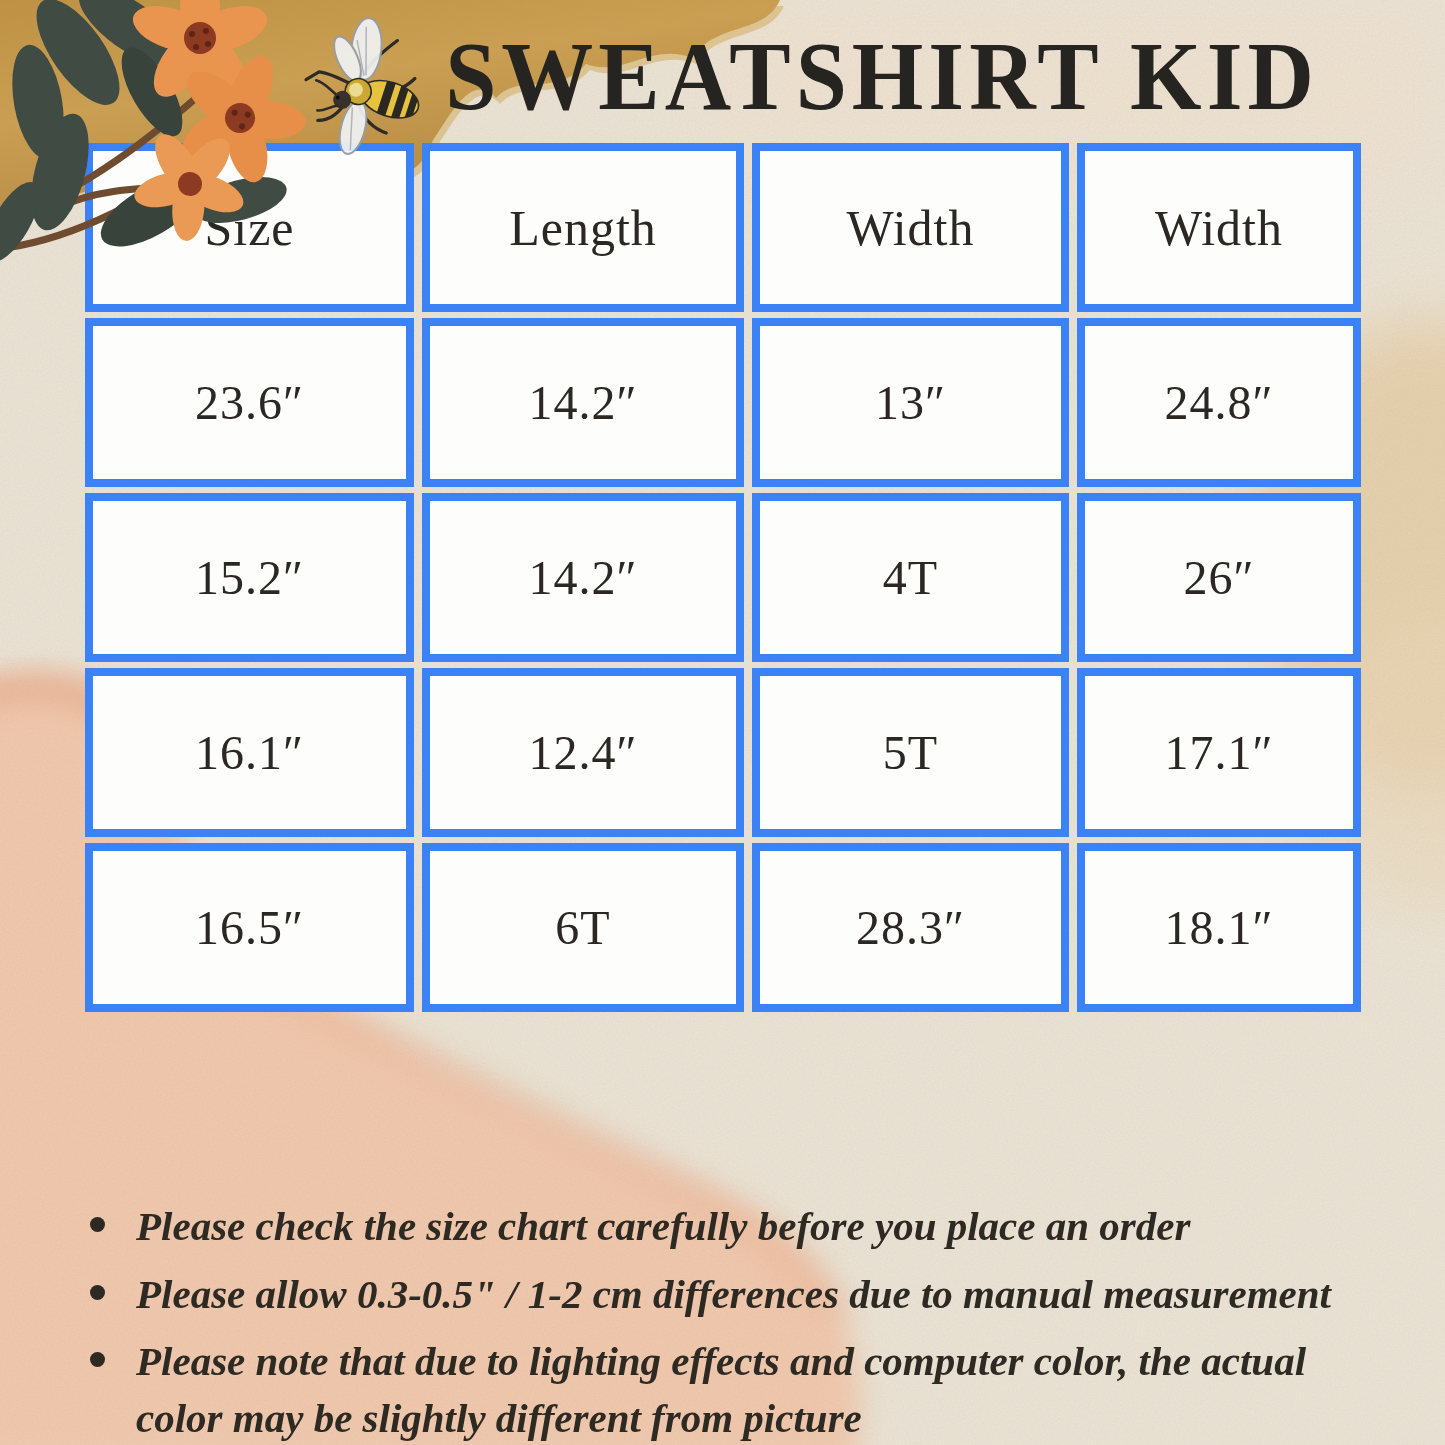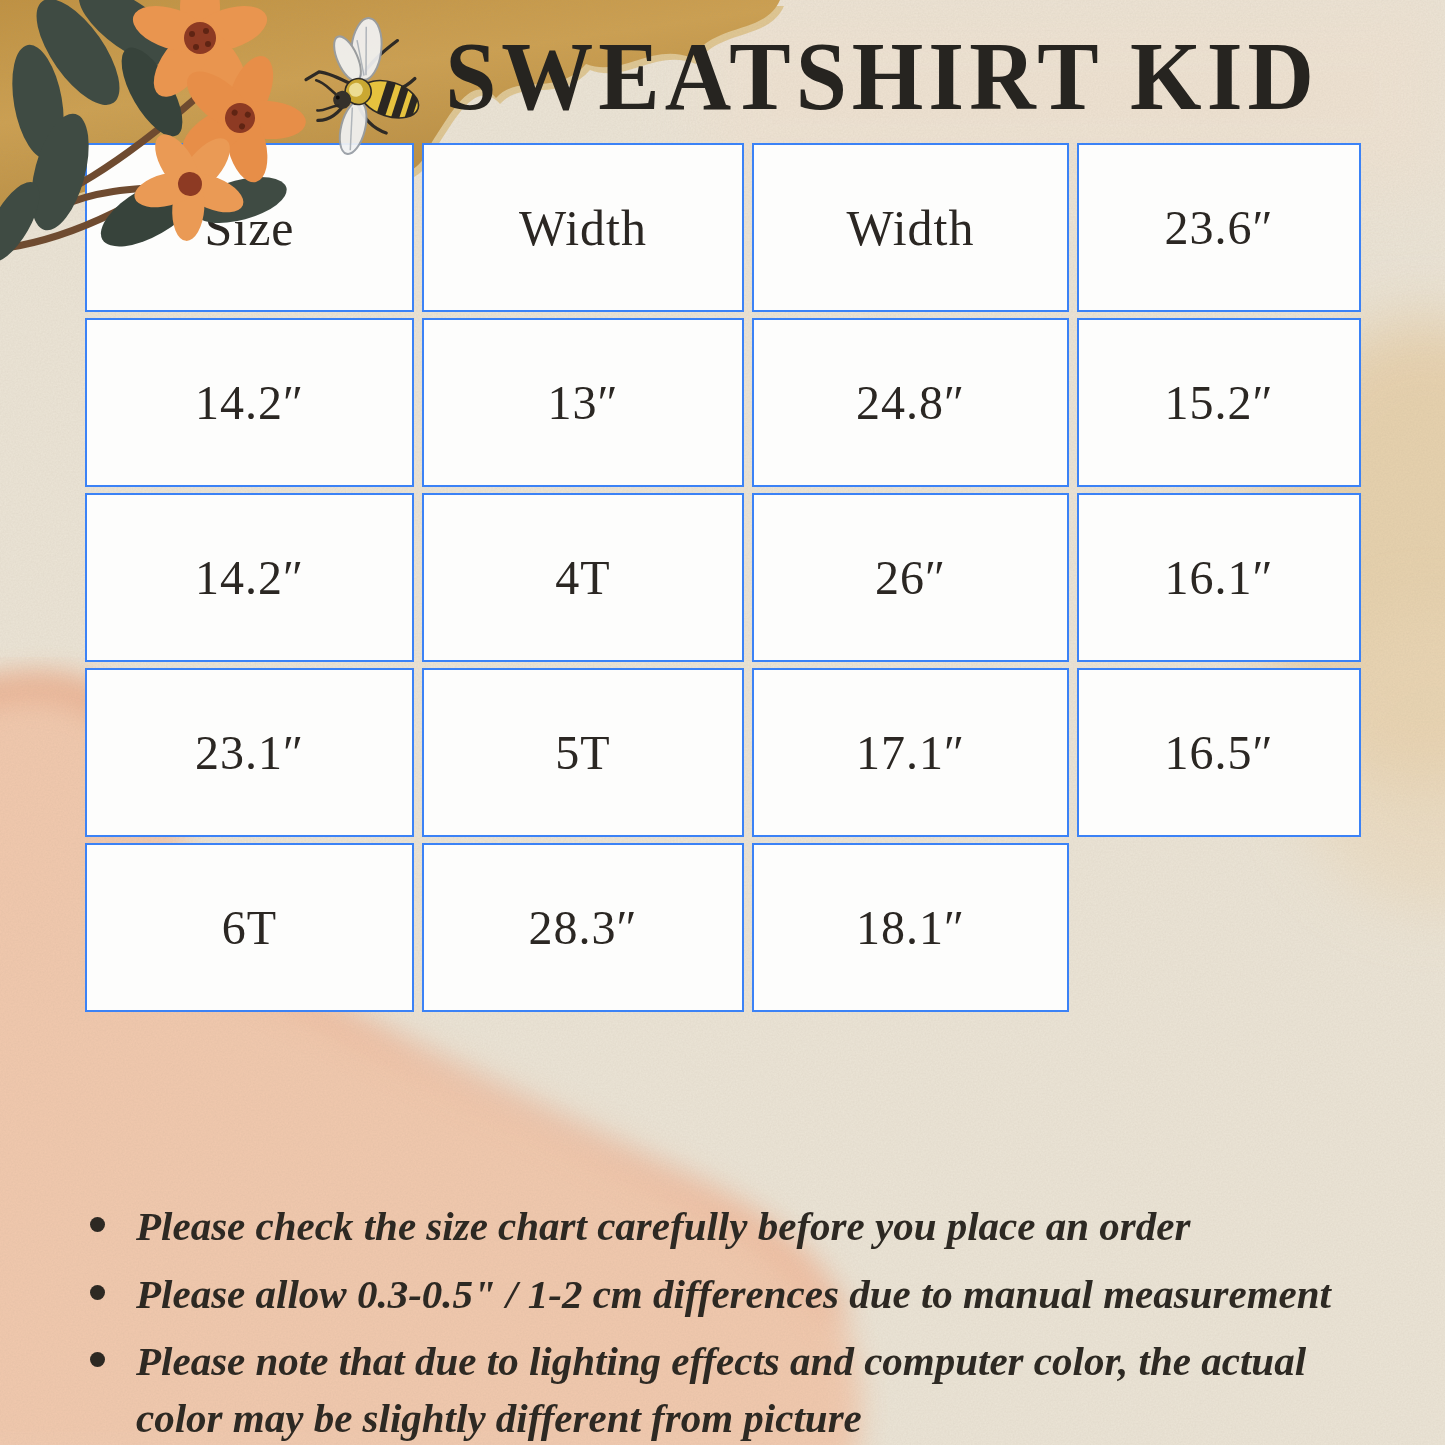--- a/index.html
+++ b/index.html
@@ -24,21 +24,21 @@
 
   .size-table{
     position:absolute;left:85px;top:143px;
     display:grid;
     grid-template-columns:329px 322px 317px 284px;
     grid-template-rows:repeat(6,169px);
     column-gap:8px;row-gap:6px;
   }
   .cell{
     background:#fdfdfc;
-    border:2px solid #3b82f6;
+    border:8px solid #3b82f6;
     display:flex;align-items:center;justify-content:center;
     font-size:48px;color:#2b2723;
     letter-spacing:1px;
   }
   .cell.hdr{font-size:50px;}
 
   .notes{
     position:absolute;left:88px;top:1198px;width:1290px;
   }
   .note{
@@ -102,35 +102,36 @@
 
   <rect x="0" y="0" width="1445" height="1445" filter="url(#grain)" opacity="0.30"></rect>
 </svg>
 
 <div class="content">
 
   <div class="page-title">SWEATSHIRT KID</div>
 
   <div class="size-table">
     <div class="cell hdr">Size</div>
+    <div class="cell hdr">Length</div>
     <div class="cell hdr">Width</div>
     <div class="cell hdr">Width</div>
 
     <div class="cell">23.6″</div>
     <div class="cell">14.2″</div>
     <div class="cell">13″</div>
 
     <div class="cell">24.8″</div>
     <div class="cell">15.2″</div>
     <div class="cell">14.2″</div>
 
     <div class="cell">4T</div>
     <div class="cell">26″</div>
     <div class="cell">16.1″</div>
-    <div class="cell">23.1″</div>
+    <div class="cell">12.4″</div>
 
     <div class="cell">5T</div>
     <div class="cell">17.1″</div>
     <div class="cell">16.5″</div>
 
     <div class="cell">6T</div>
     <div class="cell">28.3″</div>
     <div class="cell">18.1″</div>
   </div>
 

